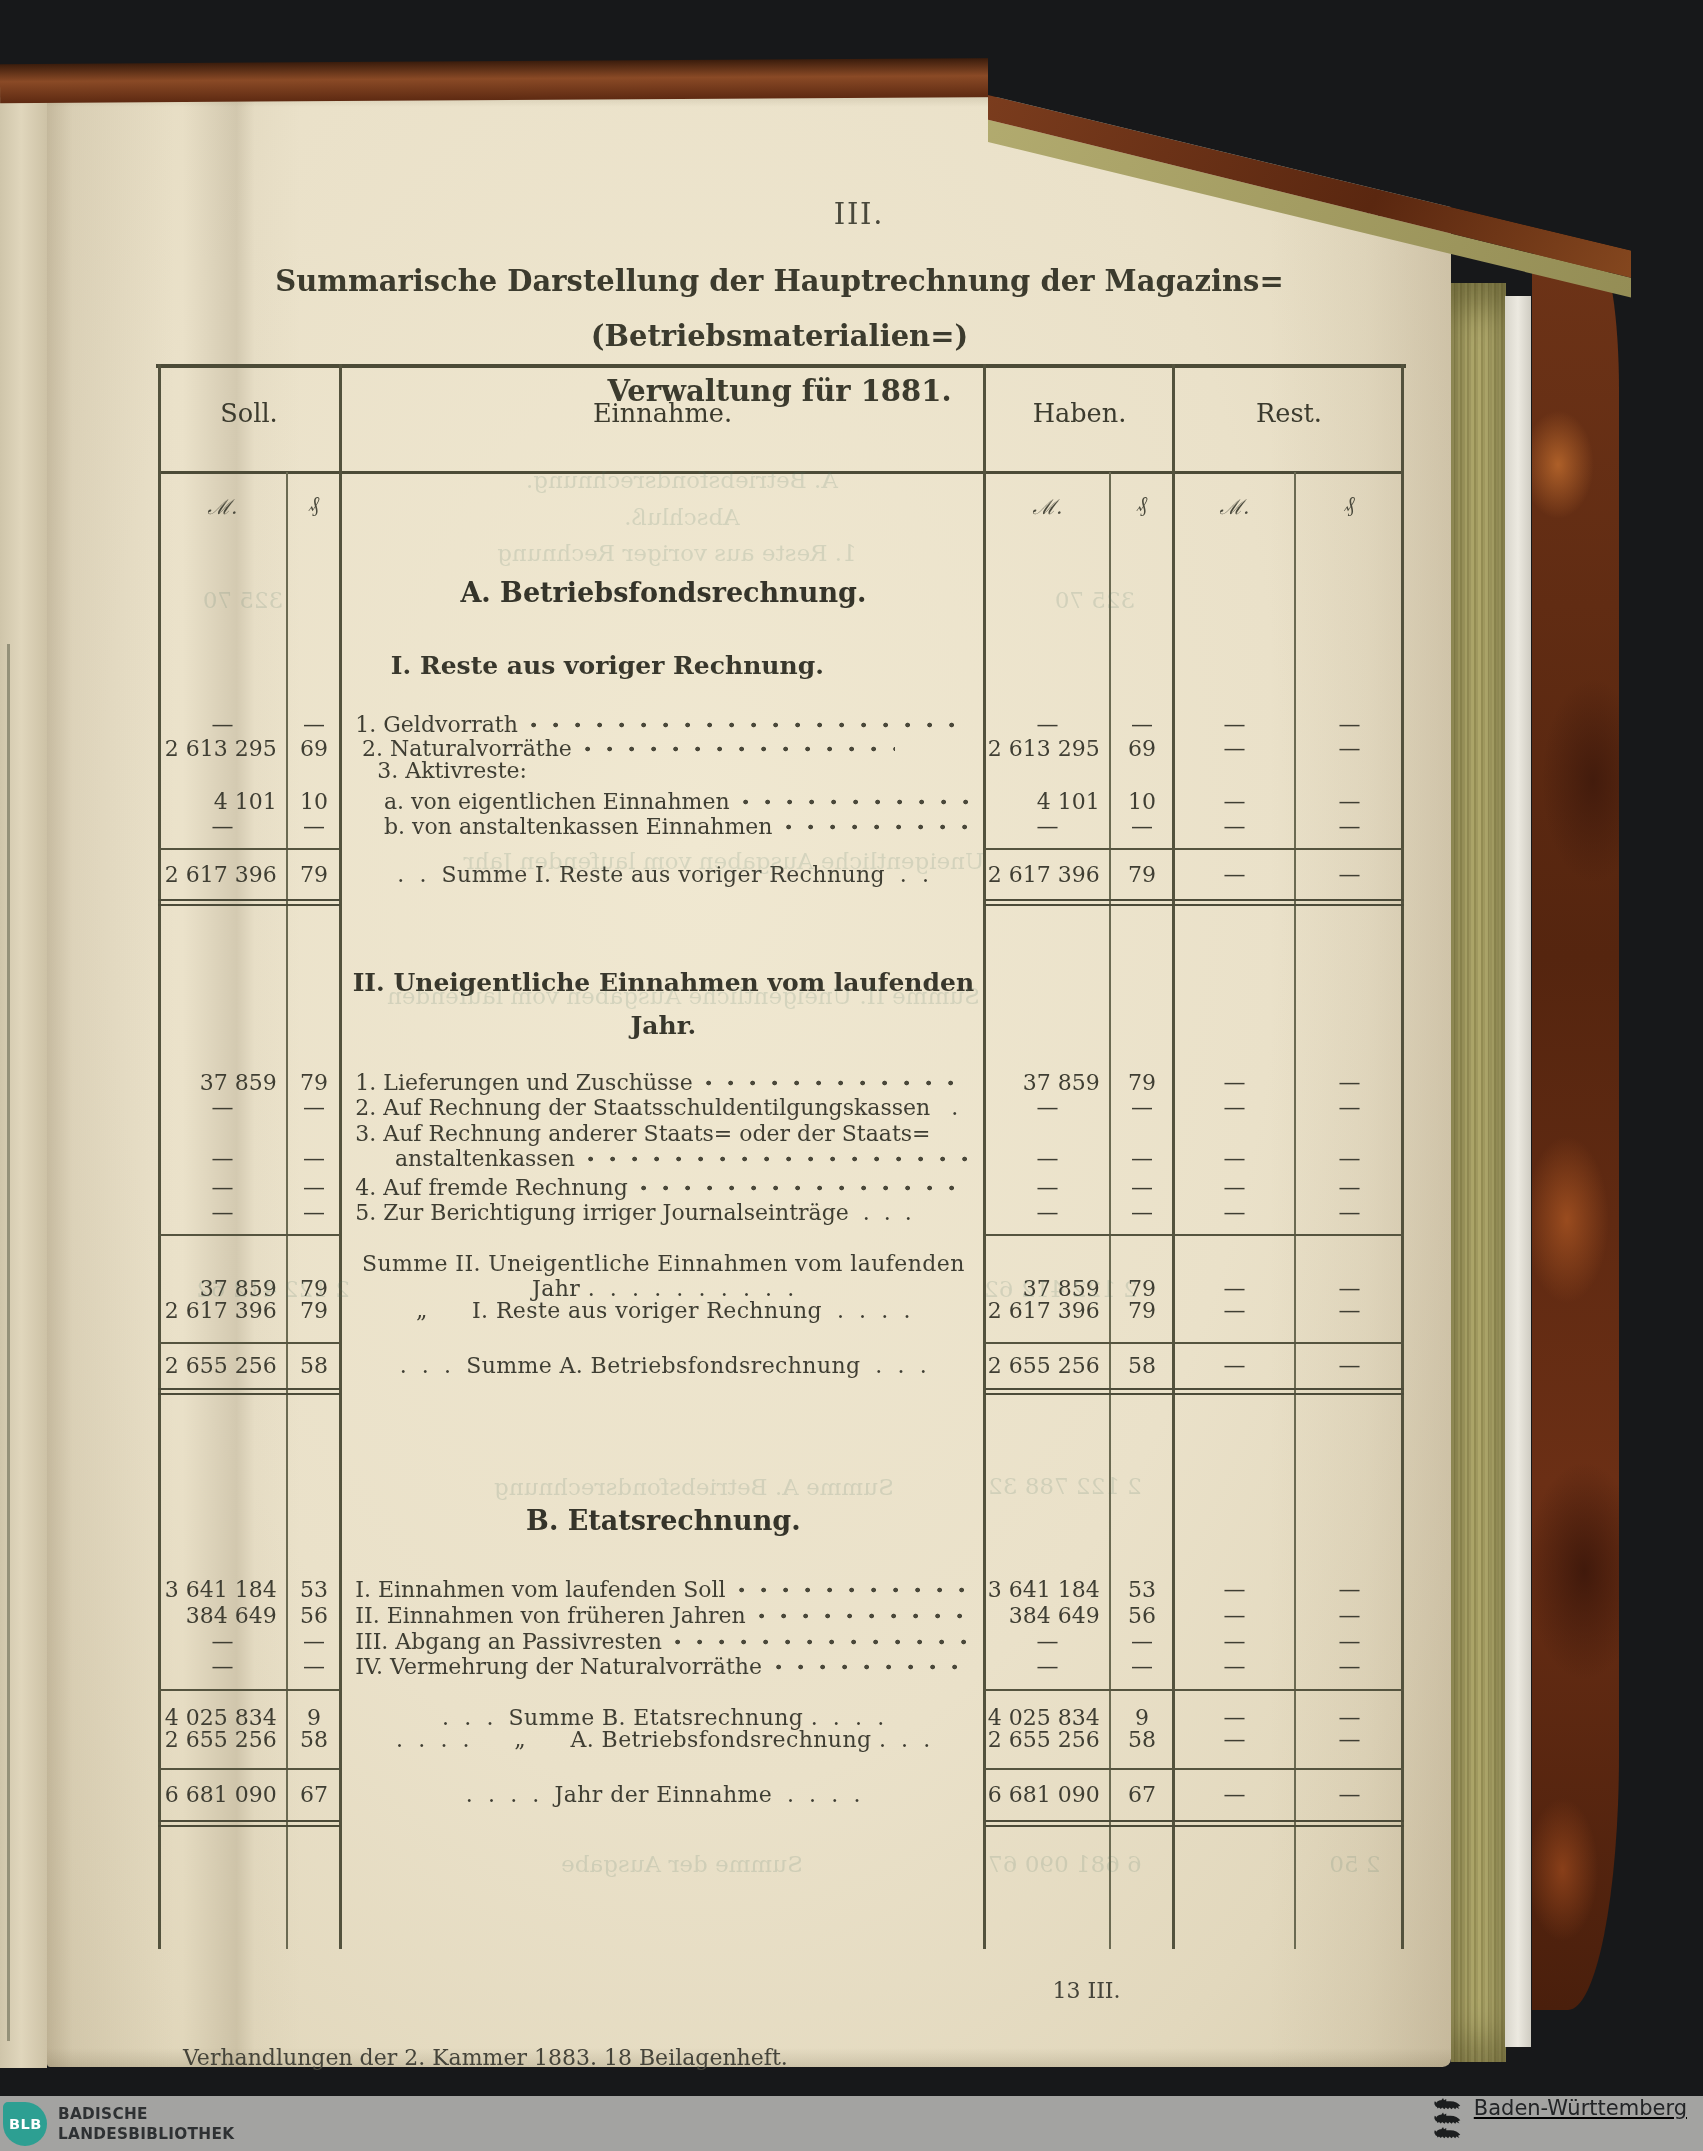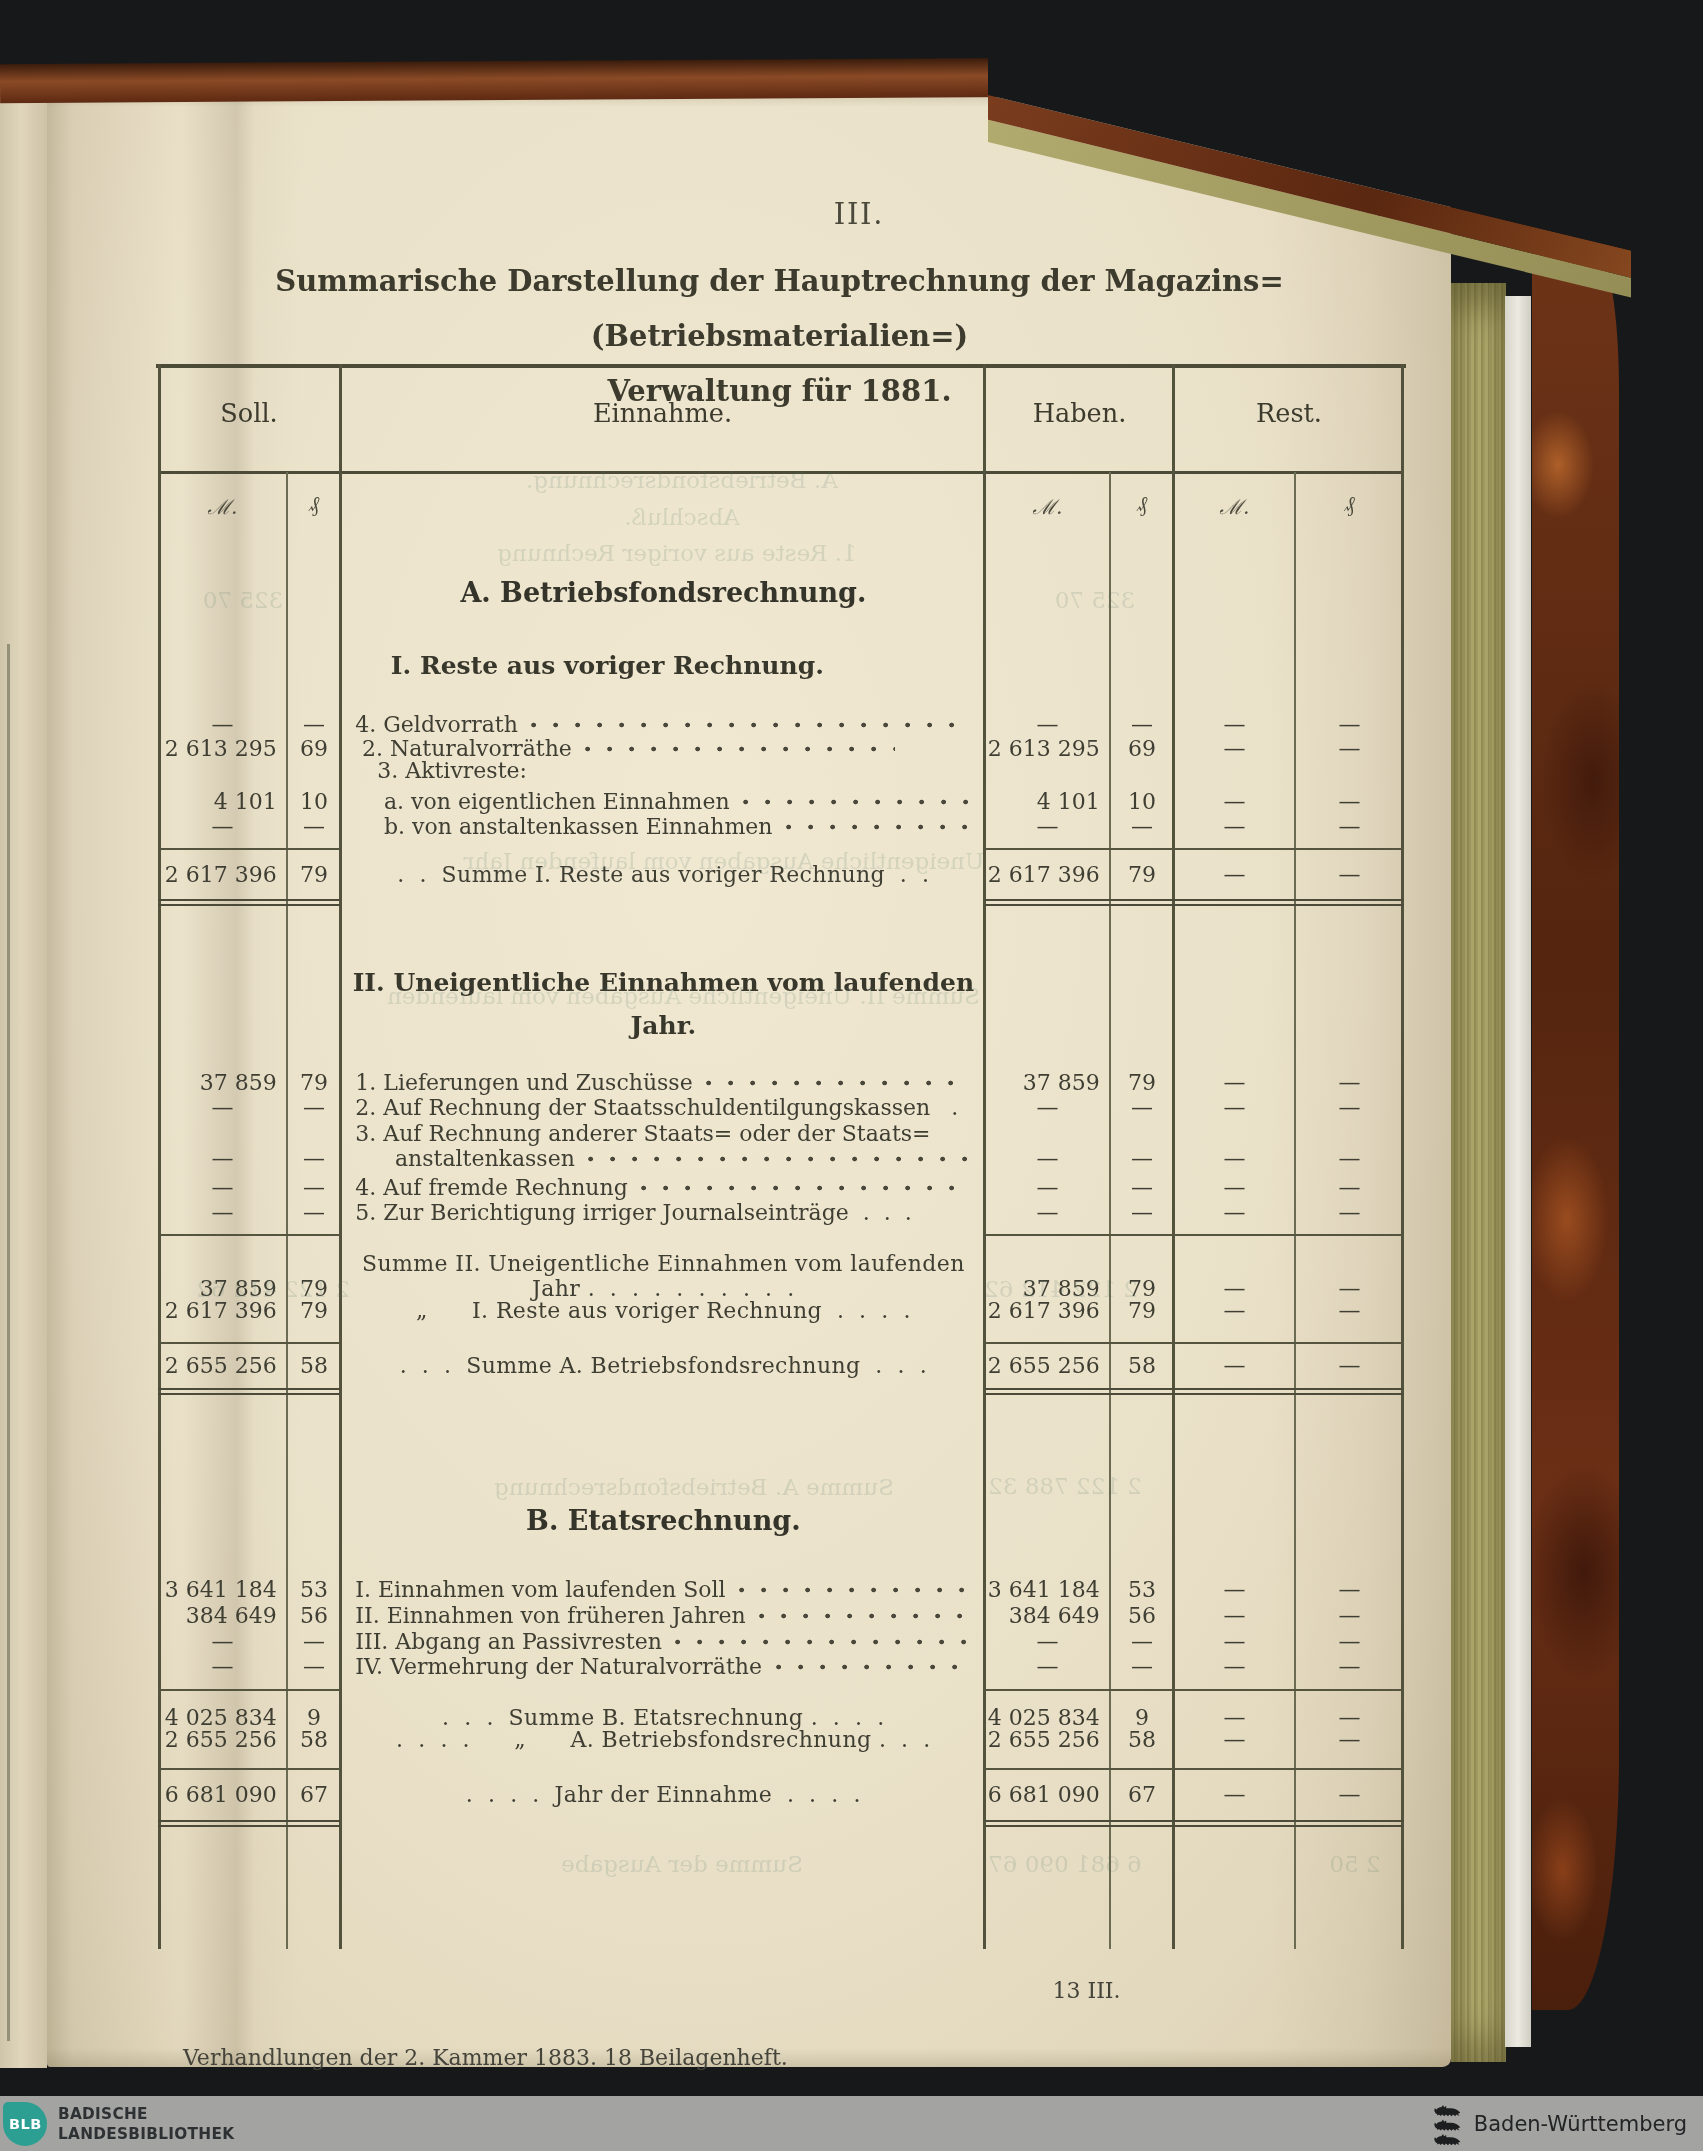--- a/index.html
+++ b/index.html
@@ -90,21 +90,21 @@
      transform:scaleX(-1);opacity:.16;color:#4f7566;font-size:23px;white-space:nowrap;
      pointer-events:none;}
   
   .brand-bar{position:absolute;left:0;bottom:0;width:100%;height:56px;background:#a3a3a1;
      font-family:"DejaVu Sans","Liberation Sans",sans-serif;}
   .blb-badge{position:absolute;left:3.4px;top:6px;width:44px;height:44px;background:#2d9f92;
      border-radius:5.1px 50% 50% 50%;display:flex;align-items:center;justify-content:center;
      color:#fff;font-weight:bold;font-size:14.5px;letter-spacing:0.4px;}
   .blb-name{position:absolute;left:58px;top:7.7px;font-weight:bold;font-size:15.3px;line-height:20.4px;
      color:#2e3133;letter-spacing:0.3px;}
-  .bw-group{position:absolute;right:17px;top:0;height:56px;display:flex;align-items:center;gap:11px;}
+  .bw-group{position:absolute;right:17px;top:0;height:56px;display:flex;align-items:flex-start;gap:11px;text-decoration:underline;}
   .bw-lions{width:29px;height:43px;}
   .bw-text{font-size:21px;color:#222426;}
 </style>
 </head>
 <body>
 
 <div id="canvas">
 
   <div class="left-sliver">
     <div class="old-border"></div>
@@ -151,21 +151,21 @@
             <span class="lbl">A. Betriebsfondsrechnung.</span>
           </div>
         </div>
         <div class="t-row kind-subhead" style="top: 286px;">
           <div class="cell desc-cell center" style="left: 182px; width: 533px;">
             <span class="lbl">I. Reste aus voriger Rechnung.</span>
           </div>
         </div>
         <div class="t-row kind-item" style="top: 345px;">
           <div class="cell desc-cell" style="left: 182px; width: 645px;">
-            <span class="lbl">4. Geldvorrath</span>
+            <span class="lbl">1. Geldvorrath</span>
             <span class="leader"></span>
           </div>
           <div class="cell amount dash" style="left: 0px; width: 129px;">—</div>
           <div class="cell pf" style="left: 129px; width: 54px;">—</div>
           <div class="cell amount dash" style="left: 827px; width: 125px;">—</div>
           <div class="cell pf" style="left: 952px; width: 64px;">—</div>
           <div class="cell amount dash" style="left: 1016px; width: 121px;">—</div>
           <div class="cell pf" style="left: 1137px; width: 109px;">—</div>
         </div>
         <div class="t-row kind-item" style="top: 369px;">

